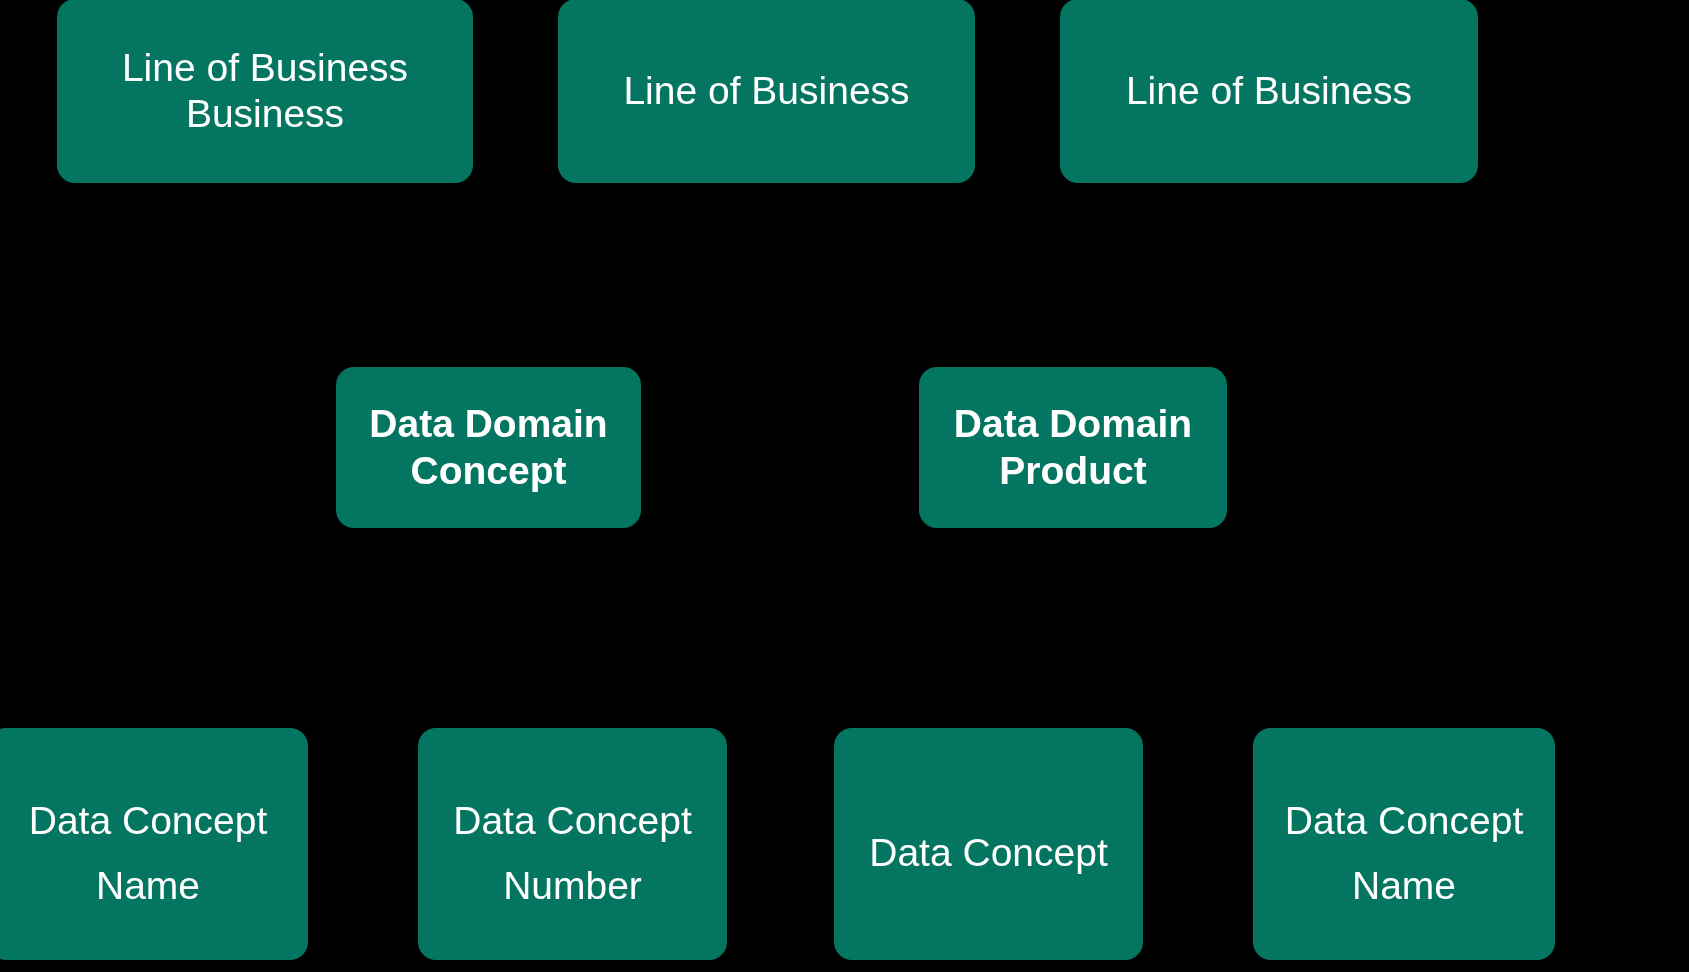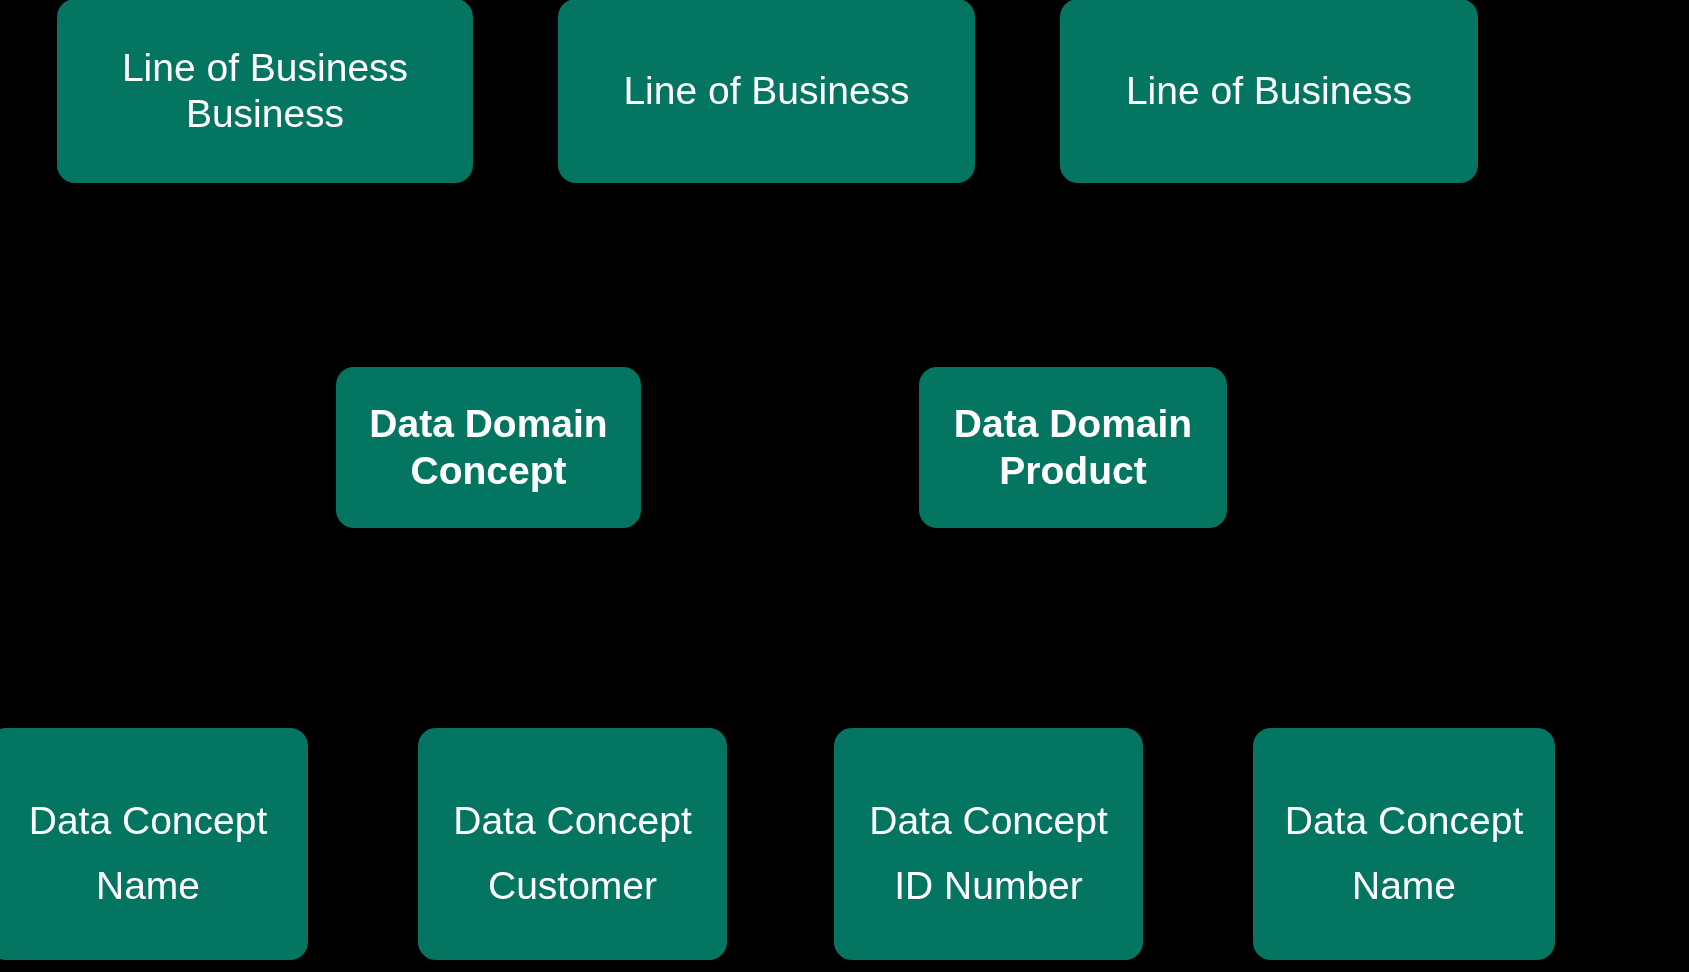--- a/index.html
+++ b/index.html
@@ -71,24 +71,23 @@
         <span class="line">Product</span>
       </div>
     </div>
     <div style="position: absolute; left: 0px; top: 0px; width: 100%; height: 100%; pointer-events: none;">
       <div class="node row-concept" style="pointer-events: auto; left: -12px; top: 728px; width: 320px; height: 232px; background: rgb(4, 117, 96); color: rgb(255, 255, 255);">
         <span class="line">Data Concept</span>
         <span class="line">Name</span>
       </div>
       <div class="node row-concept" style="pointer-events: auto; left: 418px; top: 728px; width: 309px; height: 232px; background: rgb(4, 117, 96); color: rgb(255, 255, 255);">
         <span class="line">Data Concept</span>
-        <span class="line">Customer</span>
+        <span class="line">Number</span>
       </div>
       <div class="node row-concept" style="pointer-events: auto; left: 834px; top: 728px; width: 309px; height: 232px; background: rgb(4, 117, 96); color: rgb(255, 255, 255);">
         <span class="line">Data Concept</span>
-        <span class="line">ID Number</span>
       </div>
       <div class="node row-concept" style="pointer-events: auto; left: 1253px; top: 728px; width: 302px; height: 232px; background: rgb(4, 117, 96); color: rgb(255, 255, 255);">
         <span class="line">Data Concept</span>
         <span class="line">Name</span>
       </div>
     </div>
   </div>
 
 </body></html>

